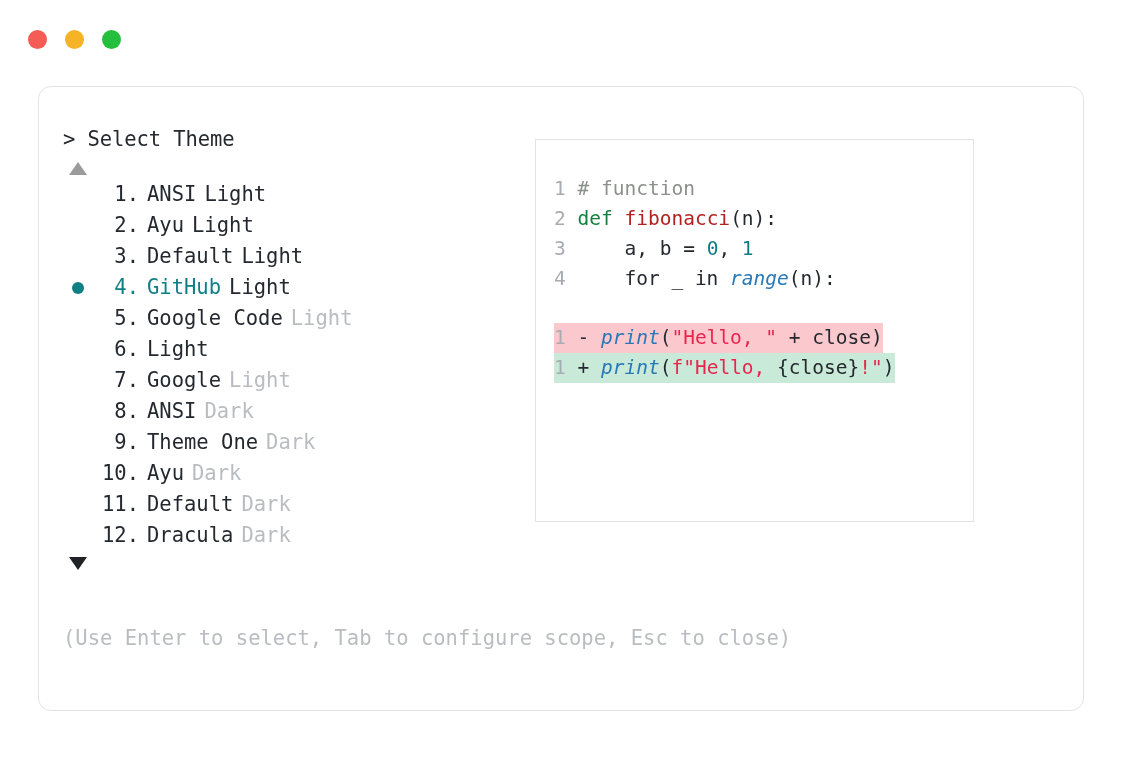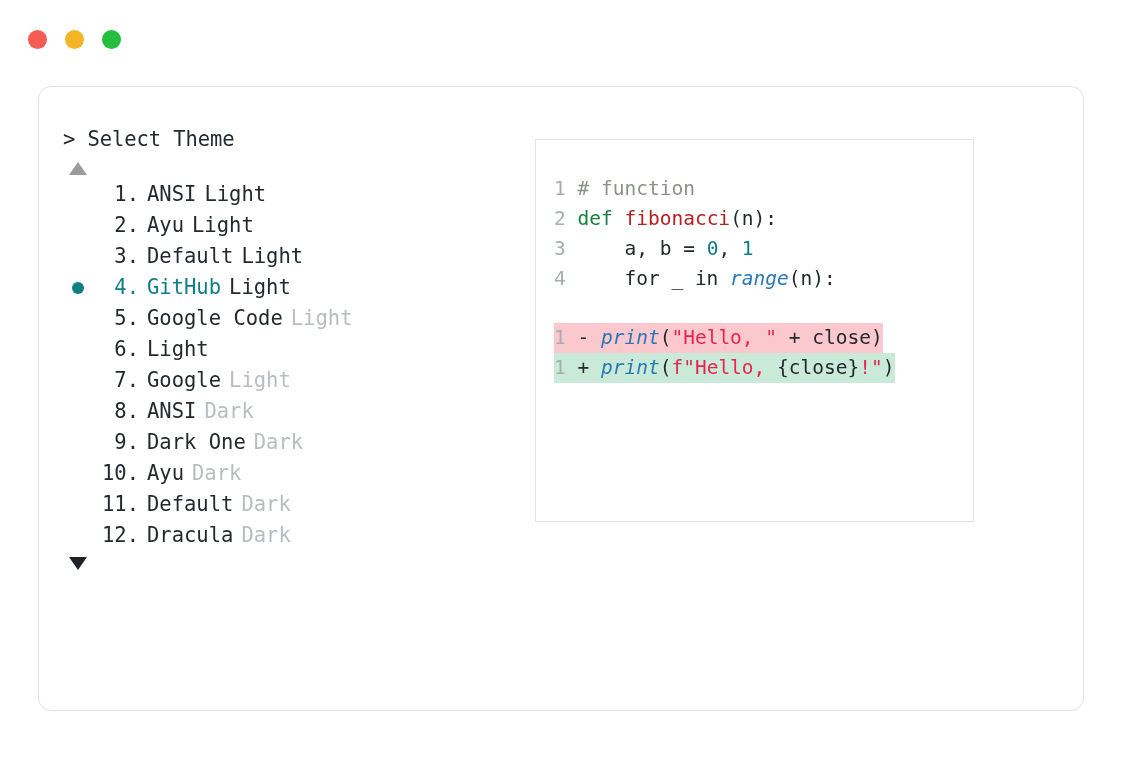--- a/index.html
+++ b/index.html
@@ -211,21 +211,21 @@
 
       <div class="theme-list" id="theme-list">
           <div class="theme-row"><span class="bullet-cell"></span><span class="idx-cell">1.</span><span class="name-cell">ANSI</span><span class="name-cell variant-strong">Light</span></div>
           <div class="theme-row"><span class="bullet-cell"></span><span class="idx-cell">2.</span><span class="name-cell">Ayu</span><span class="name-cell variant-strong">Light</span></div>
           <div class="theme-row"><span class="bullet-cell"></span><span class="idx-cell">3.</span><span class="name-cell">Default</span><span class="name-cell variant-strong">Light</span></div>
           <div class="theme-row selected"><span class="bullet-cell"><span class="bullet"></span></span><span class="idx-cell">4.</span><span class="name-cell">GitHub</span><span class="name-cell variant-strong">Light</span></div>
           <div class="theme-row"><span class="bullet-cell"></span><span class="idx-cell">5.</span><span class="name-cell">Google Code</span><span class="name-cell variant-dim">Light</span></div>
           <div class="theme-row"><span class="bullet-cell"></span><span class="idx-cell">6.</span><span class="name-cell variant-strong">Light</span></div>
           <div class="theme-row"><span class="bullet-cell"></span><span class="idx-cell">7.</span><span class="name-cell">Google</span><span class="name-cell variant-dim">Light</span></div>
           <div class="theme-row"><span class="bullet-cell"></span><span class="idx-cell">8.</span><span class="name-cell">ANSI</span><span class="name-cell variant-dim">Dark</span></div>
-          <div class="theme-row"><span class="bullet-cell"></span><span class="idx-cell">9.</span><span class="name-cell">Dark One</span><span class="name-cell variant-dim">Dark</span></div>
+          <div class="theme-row"><span class="bullet-cell"></span><span class="idx-cell">9.</span><span class="name-cell">Theme One</span><span class="name-cell variant-dim">Dark</span></div>
           <div class="theme-row"><span class="bullet-cell"></span><span class="idx-cell">10.</span><span class="name-cell">Ayu</span><span class="name-cell variant-dim">Dark</span></div>
           <div class="theme-row"><span class="bullet-cell"></span><span class="idx-cell">11.</span><span class="name-cell">Default</span><span class="name-cell variant-dim">Dark</span></div>
           <div class="theme-row"><span class="bullet-cell"></span><span class="idx-cell">12.</span><span class="name-cell">Dracula</span><span class="name-cell variant-dim">Dark</span></div>
         </div>
 
       <div class="scroll-arrow arrow-down"></div>
     </div>
 
     <div class="right-col">
 
@@ -239,13 +239,14 @@
         <div class="code-gap"></div>
         <div class="diff-wrap" id="diff-block">
             <div><span class="diff-line diff-del"><span class="ln">1 </span><span class="diff-sign-del">- </span><span class="tok-builtin">print</span><span class="tok-plain">(</span><span class="tok-string">"Hello, "</span><span class="tok-plain"> + close)</span></span></div>
             <div><span class="diff-line diff-add"><span class="ln">1 </span><span class="diff-sign-add">+ </span><span class="tok-builtin">print</span><span class="tok-plain">(</span><span class="tok-string">f"Hello, </span><span class="tok-plain">{close}</span><span class="tok-string">!"</span><span class="tok-plain">)</span></span></div>
           </div>
       </div>
     </div>
 
   </div>
 
+  <div class="footer-hint">(Use Enter to select, Tab to configure scope, Esc to close)</div>
 </div>
 
 </body></html>

